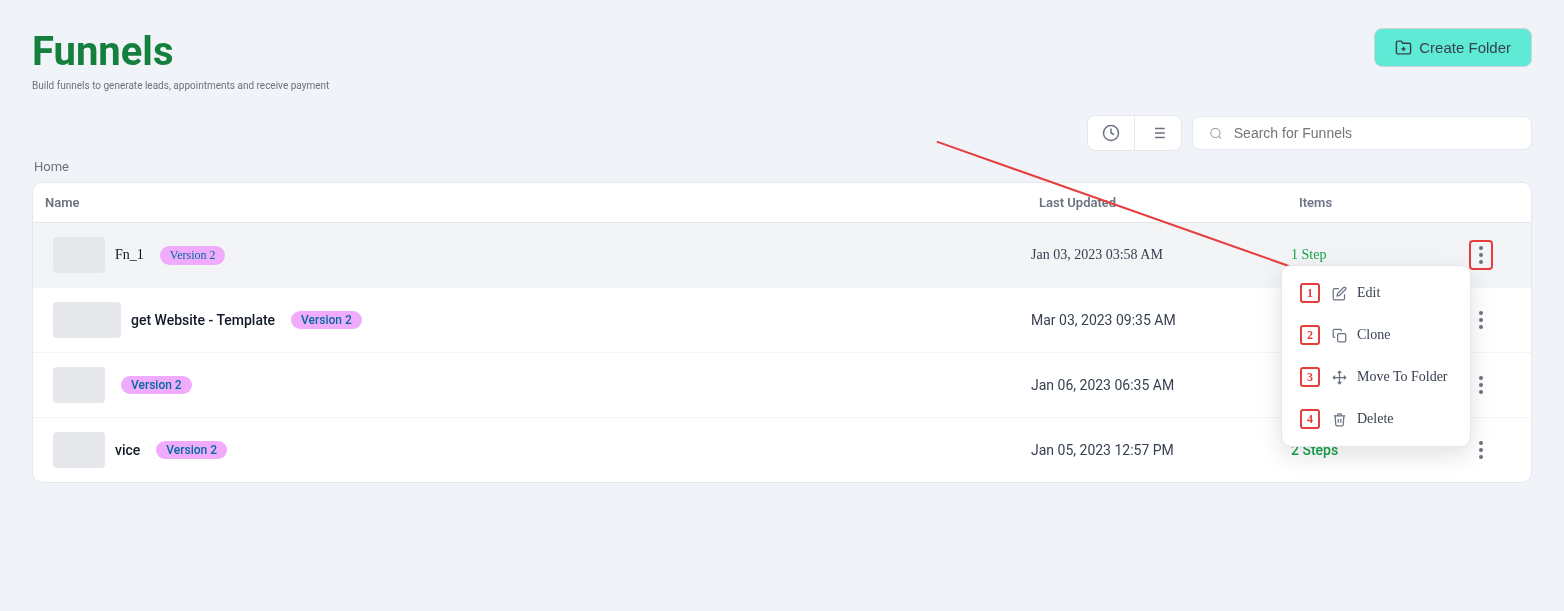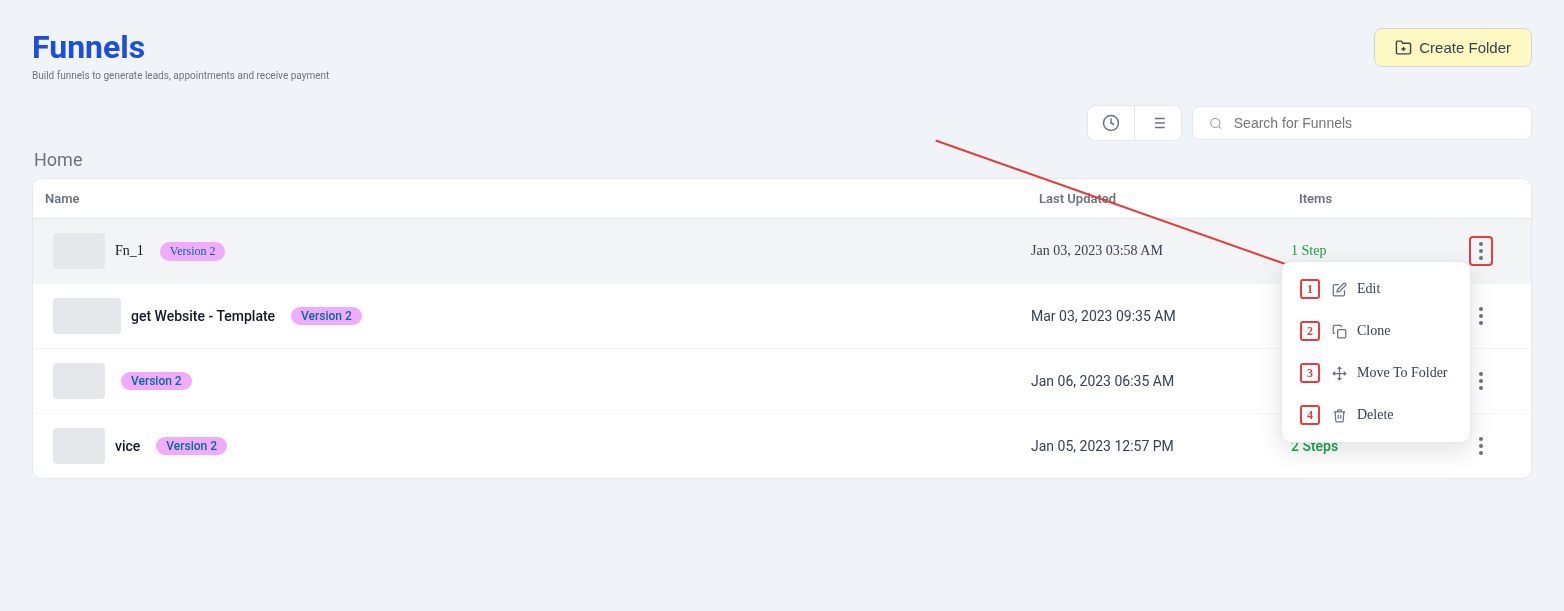--- a/index.html
+++ b/index.html
@@ -14,43 +14,43 @@
       max-width: 1564px;
       position: relative;
     }
     .header-row {
       display: flex;
       justify-content: space-between;
       align-items: flex-start;
       margin-bottom: 24px;
     }
     .header-left h1 {
-      font-size: 32px;
+      font-size: 40px;
       font-weight: 700;
-      color: #1d4ed8;
+      color: #15803d;
       line-height: 1.2;
     }
     .header-left p {
       font-size: 10px;
       color: #6b7280;
       margin-top: 4px;
     }
     .header-buttons {
       display: flex;
       gap: 12px;
       align-items: center;
     }
     .btn-create-folder {
       display: flex;
       align-items: center;
       gap: 7px;
       padding: 10px 20px;
       border: 1.5px solid #d1d5db;
       border-radius: 8px;
-      background: #fef9c3;
+      background: #5eead4;
       color: #374151;
       font-size: 15px;
       font-weight: 500;
       cursor: pointer;
       white-space: nowrap;
     }
     .btn-new-funnel {
       display: flex;
       align-items: center;
       gap: 7px;
@@ -101,21 +101,21 @@
     }
     .search-box input {
       border: none;
       outline: none;
       font-size: 14px;
       color: #6b7280;
       background: transparent;
       width: 100%;
     }
     .breadcrumb {
-      font-size: 18px;
+      font-size: 13px;
       color: #6b7280;
       margin-bottom: 8px;
       padding-left: 2px;
     }
     .table-container {
       background: #fff;
       border-radius: 10px;
       border: 1px solid #e5e7eb;
       overflow: hidden;
     }

